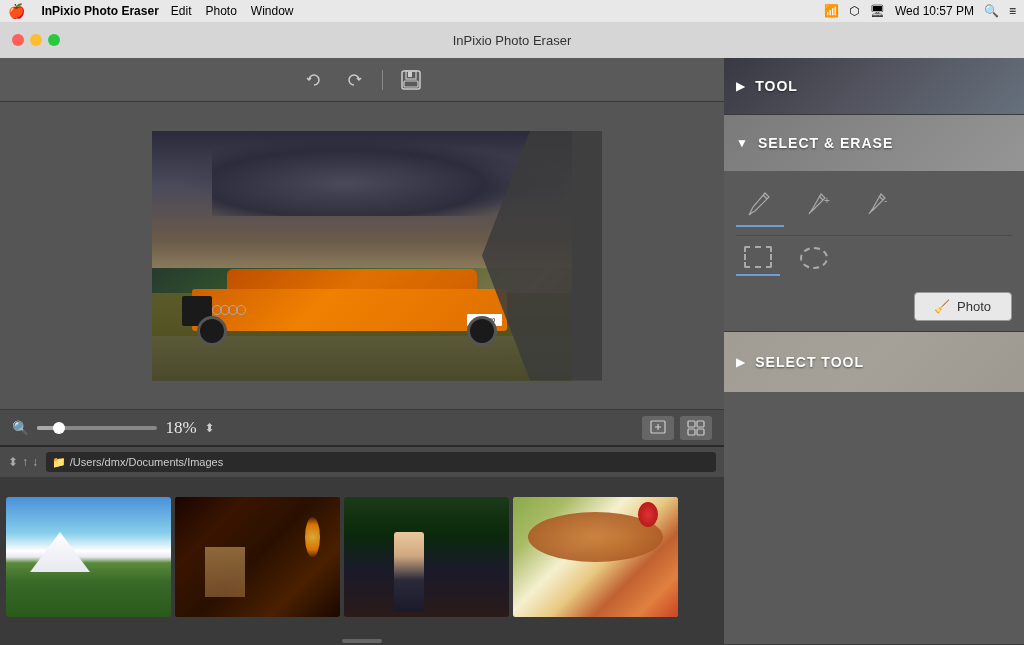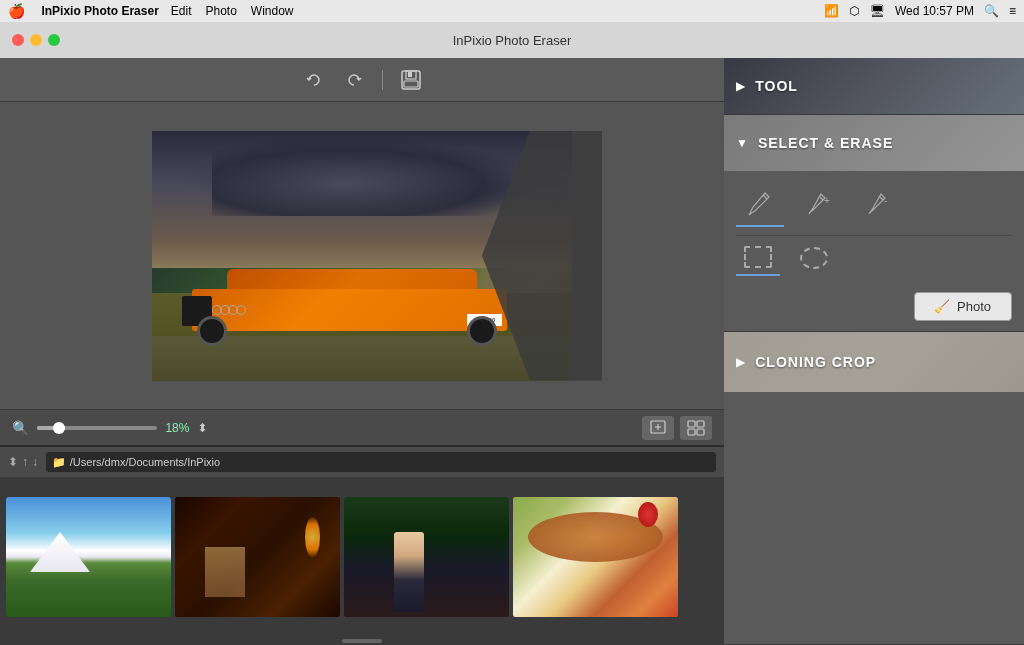--- a/index.html
+++ b/index.html
@@ -196,22 +196,23 @@
       position: absolute;
       left: 18%;
       top: -4px;
       width: 12px;
       height: 12px;
       background: #fff;
       border-radius: 50%;
       transform: translateX(-6px);
     }
     .zoom-value {
-      color: #86efac;
-      font-size: 12px;
+      color: #e5e5e5;
+      font-size: 17px;
+      font-family: Liberation Serif, serif;
     }
     .zoom-stepper {
       color: #ccc;
       font-size: 12px;
     }
     .zoom-actions {
       margin-left: auto;
       display: flex;
       gap: 6px;
     }
@@ -569,21 +570,21 @@
 
     <div class="file-browser">
       <div class="file-browser-toolbar">
         <div class="sort-icons">
           <span>⬍</span>
           <span>↑</span>
           <span>↓</span>
         </div>
         <div class="path-bar">
           <span class="path-folder-icon">📁</span>
-          <span class="path-text">/Users/dmx/Documents/InPixio</span>
+          <span class="path-text">/Users/dmx/Documents/Images</span>
         </div>
       </div>
       <div class="thumbnails-container">
         <div class="thumbnail thumb-mountain">
 
           <div style="width:100%;height:100%;background:linear-gradient(180deg,#4a90d9 0%,#87ceeb 30%,#fff 45%,#e8e8f0 50%,#5a8a3a 55%,#3a6a2a 70%,#2a5a1a 100%);">
             <div style="position:absolute;margin-top:35px;left:30px;width:60px;height:40px;background:linear-gradient(180deg,#fff 0%,#e8e8f0 100%);clip-path:polygon(50% 0%,100% 100%,0% 100%);">
             </div>
           </div>
         </div>
@@ -673,18 +674,18 @@
           <span class="erase-icon-small">🧹</span>
           <span>Photo</span>
         </button>
       </div>
     </div>
 
     <div class="panel-section" style="flex:1;">
       <div class="panel-section-header" style="height:60px;">
         <div class="panel-section-bg-cloning"></div>
         <span class="panel-arrow">▶</span>
-        <span class="panel-title">CLONING CROP</span>
+        <span class="panel-title">SELECT TOOL</span>
       </div>
     </div>
 
   </div>
 </div>
 
 </body></html>

